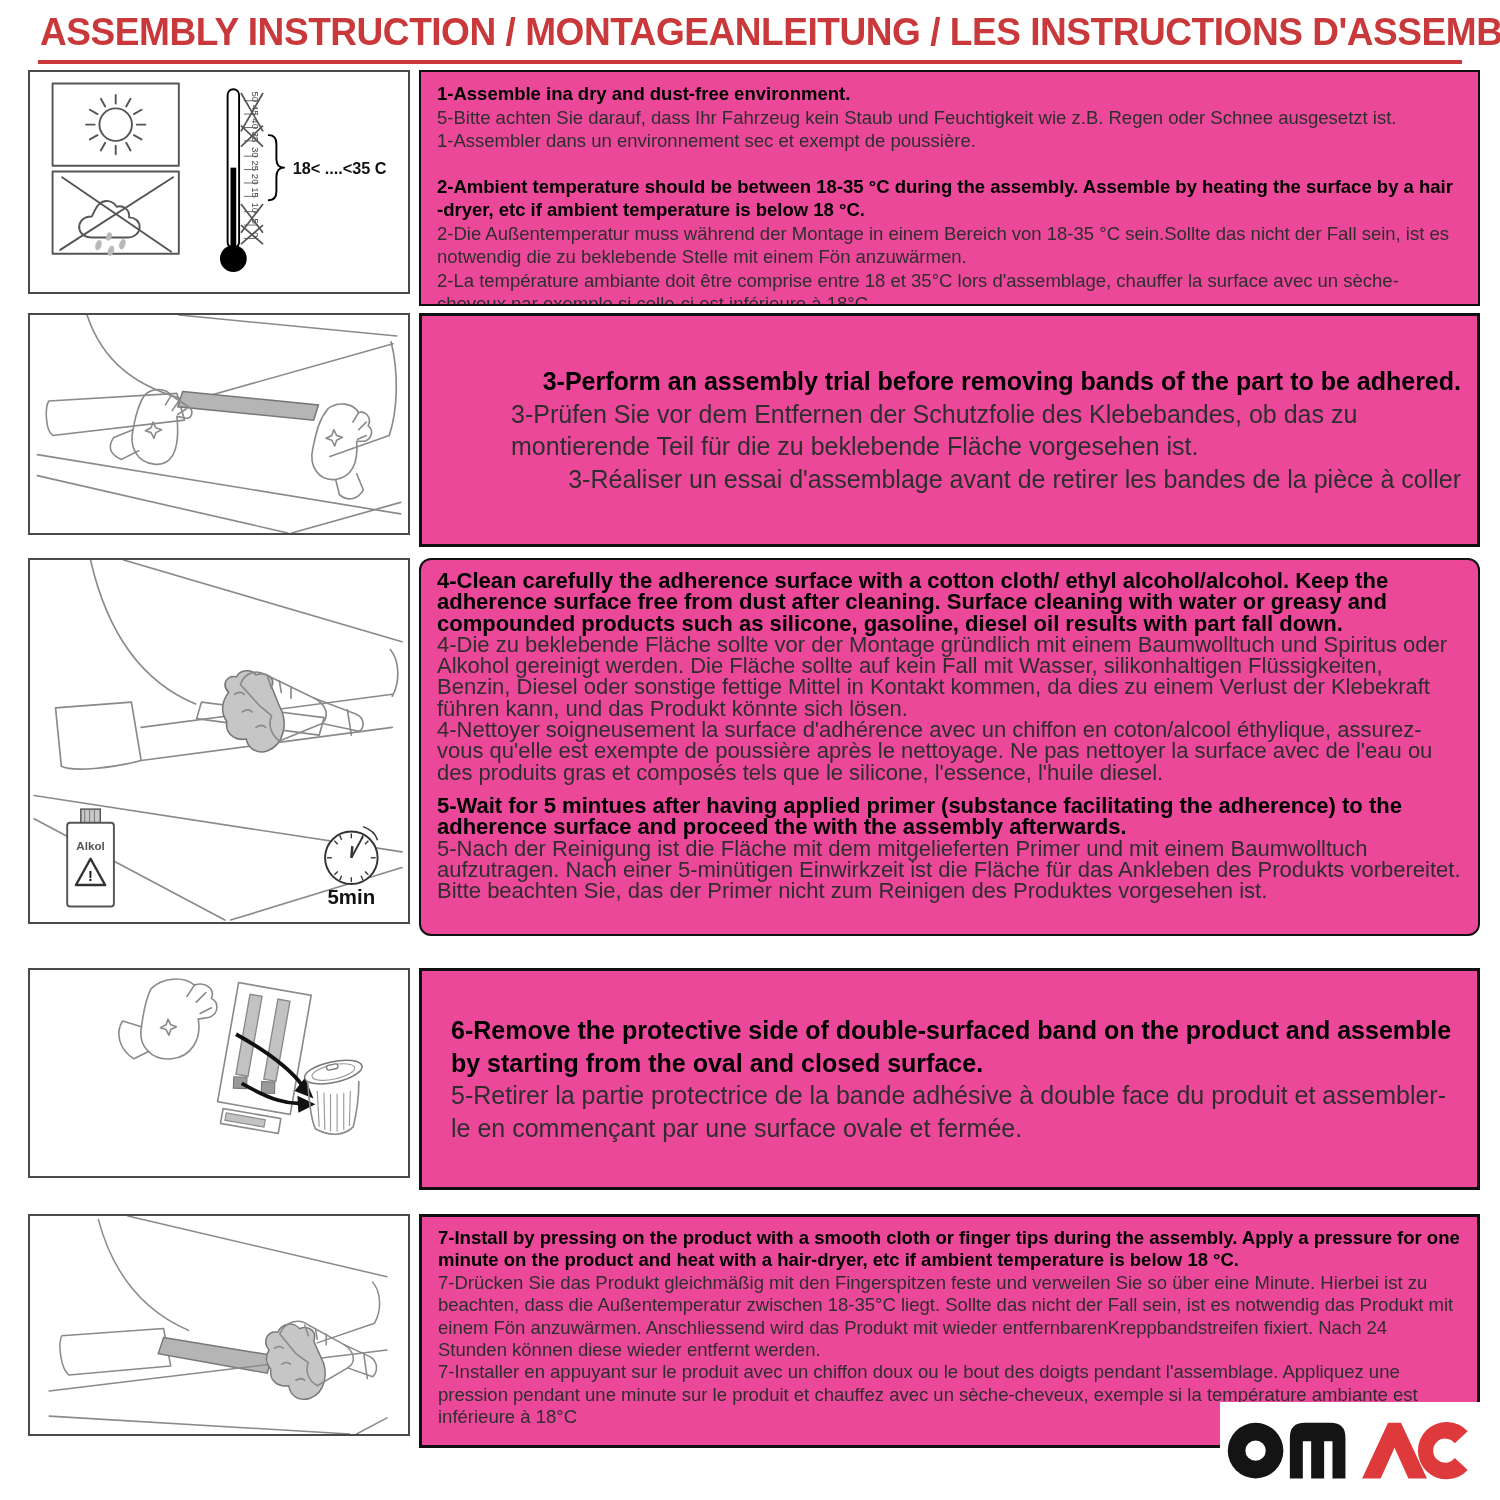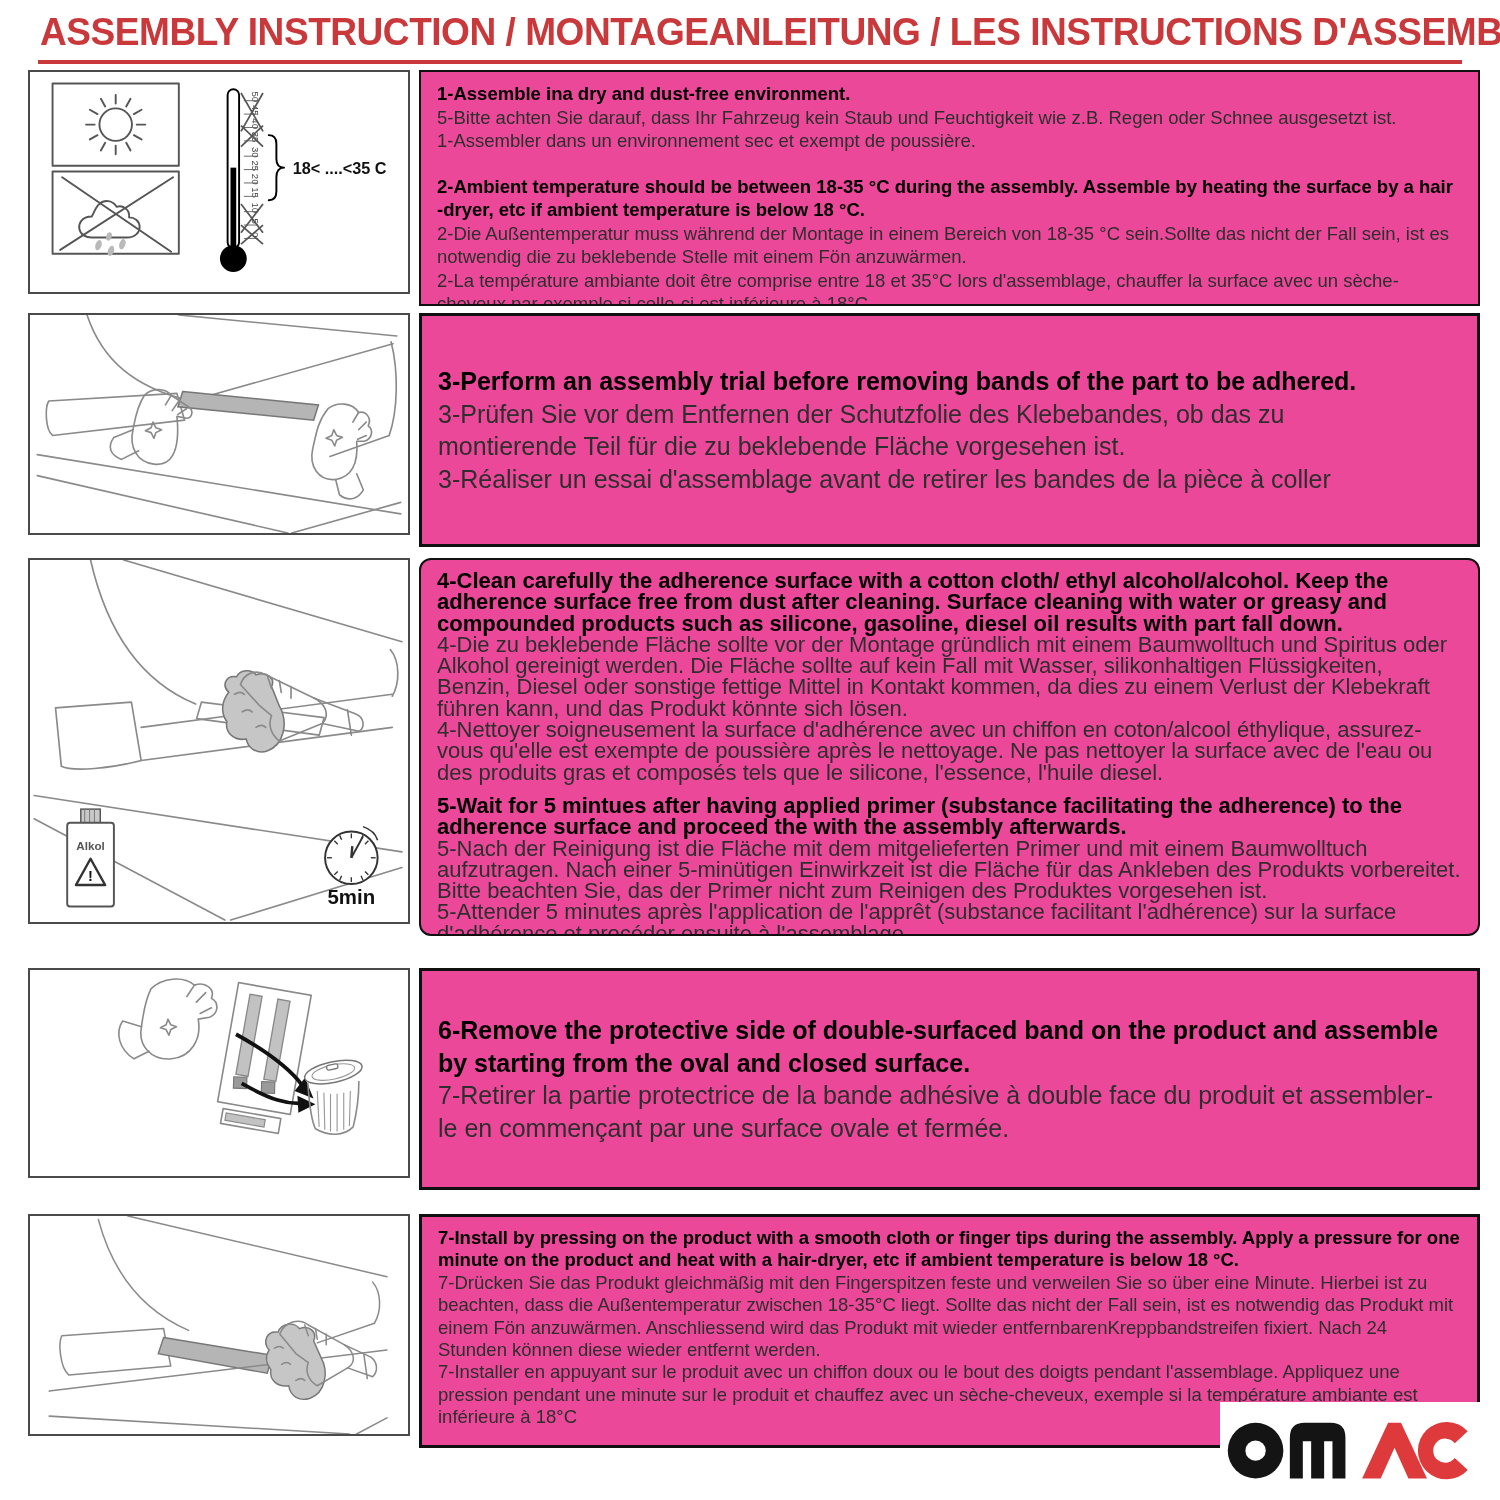--- a/index.html
+++ b/index.html
@@ -10,21 +10,21 @@
          transform:scaleX(0.95);transform-origin:left center;}
   .title-rule{position:absolute;top:60px;left:38px;width:1424px;height:4px;background:#c9383a;}
   .row{position:absolute;left:0;width:1500px;}
   .row1{top:70px;height:236px}.row2{top:313px;height:234px}.row3{top:558px;height:378px}
   .row4{top:968px;height:222px}.row5{top:1214px;height:234px}
   .illus{position:absolute;left:28px;width:382px;top:0;bottom:12px;border:2px solid #4a4a4a;
          background:#fff;box-sizing:border-box;}
   .illus svg{width:100%;height:100%;display:block;}
   .txt{position:absolute;left:419px;right:20px;top:0;bottom:0;border:2px solid #101010;
        background:#ec4899;box-sizing:border-box;padding:10px 16px;overflow:hidden;color:#2e2e2e;}
-  .row2 .txt,.row4 .txt,.row5 .txt{border-width:3px;}
+  .row2 .txt,.row4 .txt,.row5 .txt{border-width:3px;align-items:flex-end;}
   .vcenter{display:flex;flex-direction:column;justify-content:center;}
   .txt p{margin:0;}
   .b{font-weight:bold;color:#000;}
   .t-s{font-size:18.5px;line-height:23.5px;}     
   .t-m{font-size:22px;line-height:21.3px;border-radius:12px;}     
   .t-5{font-size:18.5px;line-height:22.4px;}     
   .t-l{font-size:25px;line-height:32.5px;}       
   .row2 .txt p{max-width:950px;}
   .row4 .txt p{max-width:1010px;}
   .gap{margin-top:22px!important;}
@@ -221,21 +221,20 @@
           <text x="326" y="354" font-size="21" font-weight="bold" fill="#111" text-anchor="middle">5min</text>
         </g>
       </svg>
     </div>
     <div class="txt t-m">
       <p class="b">4-Clean carefully the adherence surface with a cotton cloth/ ethyl alcohol/alcohol. Keep the adherence surface free from dust after cleaning. Surface cleaning with water or greasy and compounded products such as silicone, gasoline, diesel oil results with part fall down.</p>
       <p>4-Die zu beklebende Fläche sollte vor der Montage gründlich mit einem Baumwolltuch und Spiritus oder Alkohol gereinigt werden. Die Fläche sollte auf kein Fall mit Wasser, silikonhaltigen Flüssigkeiten, Benzin, Diesel oder sonstige fettige Mittel in Kontakt kommen, da dies zu einem Verlust der Klebekraft führen kann, und das Produkt könnte sich lösen.</p>
       <p>4-Nettoyer soigneusement la surface d'adhérence avec un chiffon en coton/alcool éthylique, assurez-vous qu'elle est exempte de poussière après le nettoyage. Ne pas nettoyer la surface avec de l'eau ou des produits gras et composés tels que le silicone, l'essence, l'huile diesel.</p>
       <p class="b gap3">5-Wait for 5 mintues after having applied primer (substance facilitating the adherence) to the adherence surface and proceed the with the assembly afterwards.</p>
       <p>5-Nach der Reinigung ist die Fläche mit dem mitgelieferten Primer und mit einem Baumwolltuch aufzutragen. Nach einer 5-minütigen Einwirkzeit ist die Fläche für das Ankleben des Produkts vorbereitet. Bitte beachten Sie, das der Primer nicht zum Reinigen des Produktes vorgesehen ist.</p>
-      <p>5-Attender 5 minutes après l'application de l'apprêt (substance facilitant l'adhérence) sur la surface d'adhérence et procéder ensuite à l'assemblage</p>
     </div>
   </div>
 
   <div class="row row4">
     <div class="illus">
       <svg viewBox="0 0 380 218">
         <g transform="rotate(10 230 100)">
           <rect x="196" y="18" width="78" height="128" fill="#fff" class="ln"></rect>
           <rect x="210" y="28" width="13" height="86" fill="#c2c2c2" stroke="#888" stroke-width="1.4"></rect>
           <rect x="240" y="28" width="13" height="86" fill="#c2c2c2" stroke="#888" stroke-width="1.4"></rect>
@@ -269,21 +268,21 @@
           <g transform="rotate(-12 311 108)">
             <ellipse cx="311" cy="108" rx="31" ry="11" fill="#fff" stroke="#777" stroke-width="1.6"></ellipse>
             <ellipse cx="311" cy="108" rx="23" ry="7.5" fill="none" stroke="#999" stroke-width="1.2"></ellipse>
             <rect x="305" y="100" width="12" height="5" rx="2" fill="#fff" stroke="#777" stroke-width="1.4"></rect>
           </g>
         </g>
       </svg>
     </div>
     <div class="txt t-l vcenter">
       <p class="b">6-Remove the protective side of double-surfaced band on the product and assemble by starting from the oval and closed surface.</p>
-      <p>7-Retirer la partie protectrice de la bande adhésive à double face du produit et assembler-le en commençant par une surface ovale et fermée.</p>
+      <p>5-Retirer la partie protectrice de la bande adhésive à double face du produit et assembler-le en commençant par une surface ovale et fermée.</p>
     </div>
   </div>
 
   <div class="row row5">
     <div class="illus">
       <svg viewBox="0 0 380 244">
         <g>
           <path class="ln" d="M55,4 C70,60 100,104 156,128"></path>
           <path class="ln" d="M88,0 L378,68"></path>
           <path class="ln" d="M362,74 C372,86 372,106 364,120"></path>

